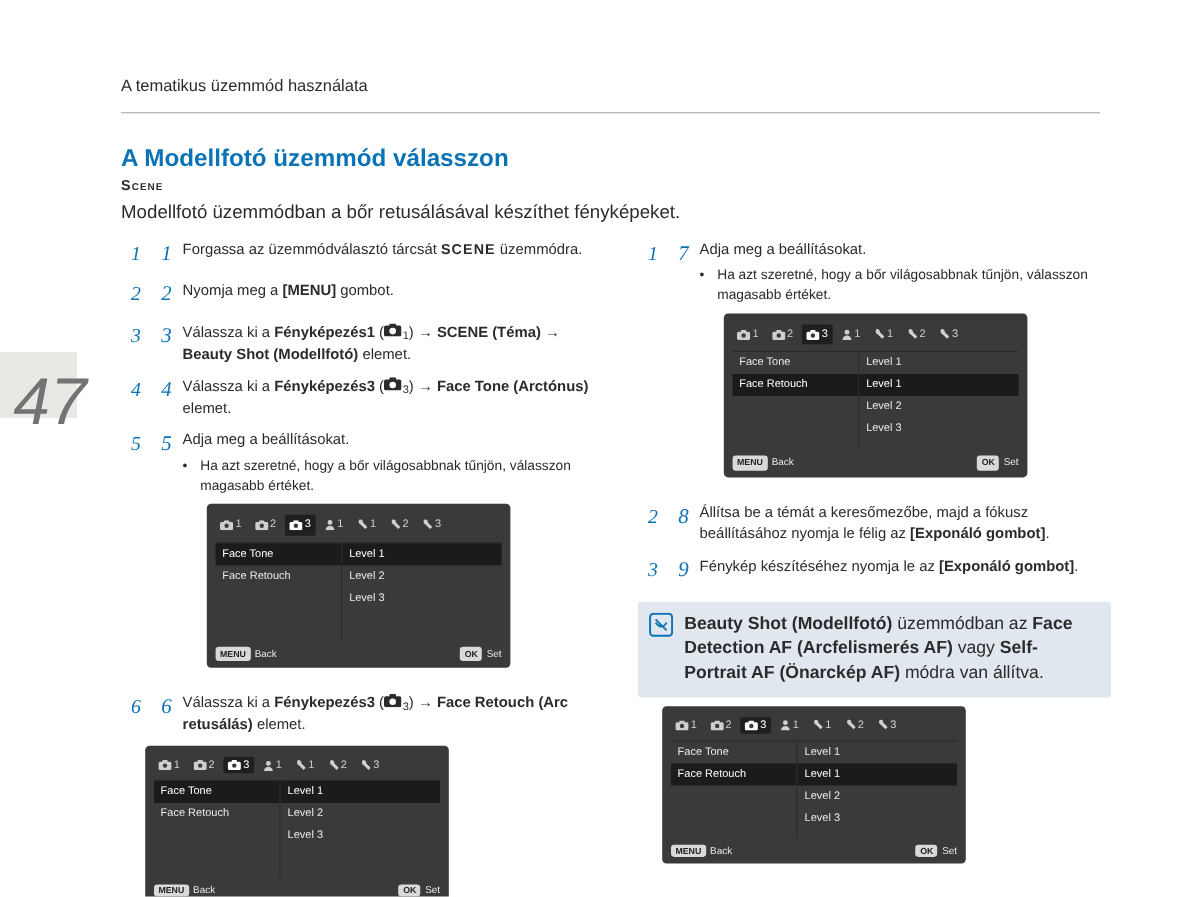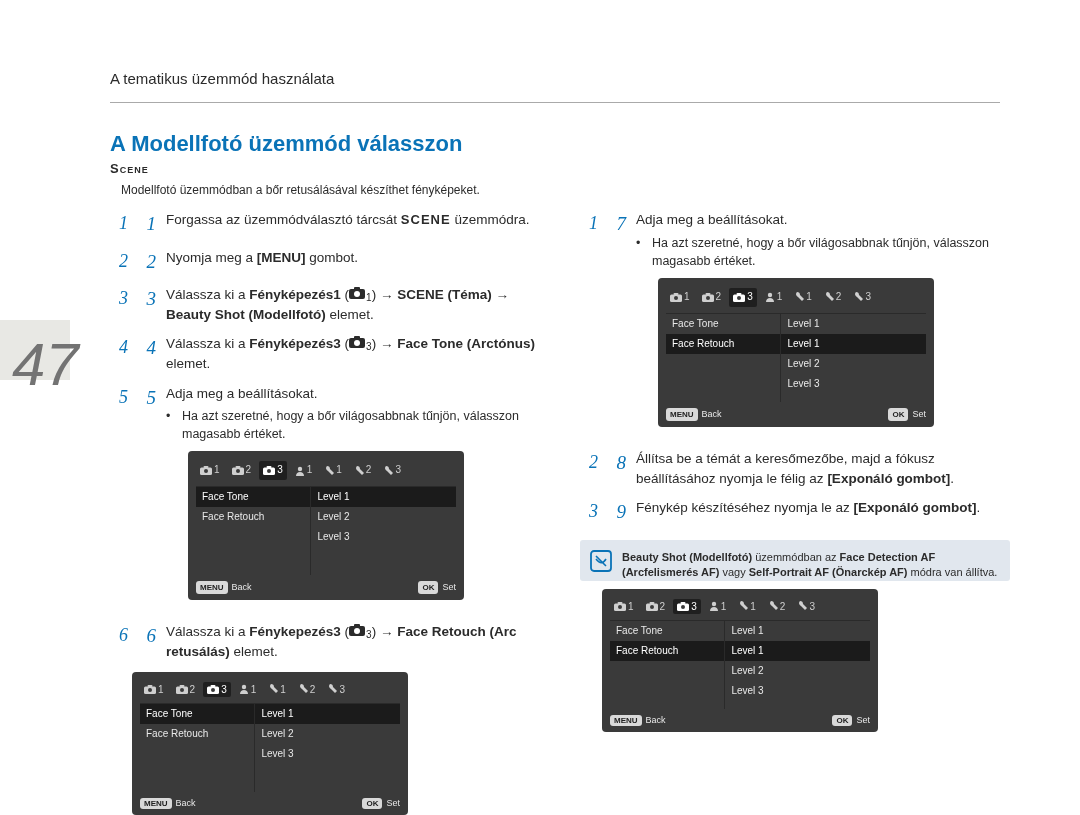--- a/index.html
+++ b/index.html
@@ -2,21 +2,21 @@
 <html><head>
 <meta charset="utf-8">
 <style>
   html,body{margin:0;padding:0;background:#fff;font-family:Arial,Helvetica,sans-serif;color:#2b2b2b}
   .page{width:1080px;height:815px;position:relative;padding:70px 70px 30px 110px;box-sizing:border-box}
   .pagehead{font-size:15px;font-weight:normal;border-bottom:1px solid #aaa;padding-bottom:15px;margin-right:10px}
   .pnum{position:absolute;left:12px;top:330px;font-size:60px;color:#737373;font-style:italic;font-family:Liberation Sans, sans-serif}
   .sidetab{position:absolute;left:0;top:320px;width:70px;height:60px;background:#e8e8e4}
   h1.title{color:#0a73b7;font-size:22px;margin:28px 0 4px 0;font-weight:bold}
   .modeword{font-variant:small-caps;font-weight:bold;letter-spacing:1px;font-size:13px}
-  .intro{font-size:12px;margin:6px 0 12px 11px;line-height:1.35}
+  .intro{font-size:17px;margin:6px 0 12px 0;line-height:1.35}
   .columns{display:flex;gap:40px}
   .col{flex:1;min-width:0}
   ol.steps{list-style:none;padding:0;margin:0;counter-reset:step}
   ol.steps>li{display:flex;gap:10px;font-size:13.5px;line-height:1.45;margin-bottom:10px}
   ol.steps>li::before{counter-increment:step;content:counter(step);color:#0a73b7;font-style:italic;font-family:Georgia,serif;font-size:18px;width:18px;flex:0 0 18px;text-align:right}
   .stepbody{flex:1}
   .stepbody .bullet{display:flex;gap:8px;font-size:12.5px;margin-top:4px}
   .stepbody .bullet::before{content:"•";flex:0 0 8px}
   .camicon{display:inline-flex;align-items:baseline;gap:1px}
   .camicon svg{vertical-align:-2px}
@@ -33,21 +33,21 @@
   .menu .mleft{width:44%;border-right:1px solid #2a2a2a}
   .menu .mright{flex:1}
   .mrow{padding:3px 6px;line-height:1.4}
   .mrow.sel{background:#1b1b1b;color:#fff}
   .placeholder{height:48px}
   .lcdfoot{display:flex;justify-content:space-between;margin-top:6px;font-size:9px}
   .lcdfoot span{display:flex;align-items:flex-start;gap:4px}
   .btn{background:#d9d9d9;color:#222;border-radius:3px;padding:1px 4px;font-weight:bold;font-size:8px}
 
   
-  .note{background:#e1e7ee;border-radius:3px;padding:10px 12px 0 42px;font-size:11px;line-height:1.4;position:relative;margin-top:14px}
+  .note{background:#e1e7ee;border-radius:3px;padding:10px 12px 10px 42px;font-size:16px;line-height:1.4;position:relative;margin-top:14px}
   .note svg{position:absolute;left:10px;top:10px}
 </style>
 </head>
 <body>
 
 <div class="page">
   <div class="sidetab"></div>
   <div class="pnum">47</div>
 
   <div class="pagehead">A tematikus üzemmód használata</div>

